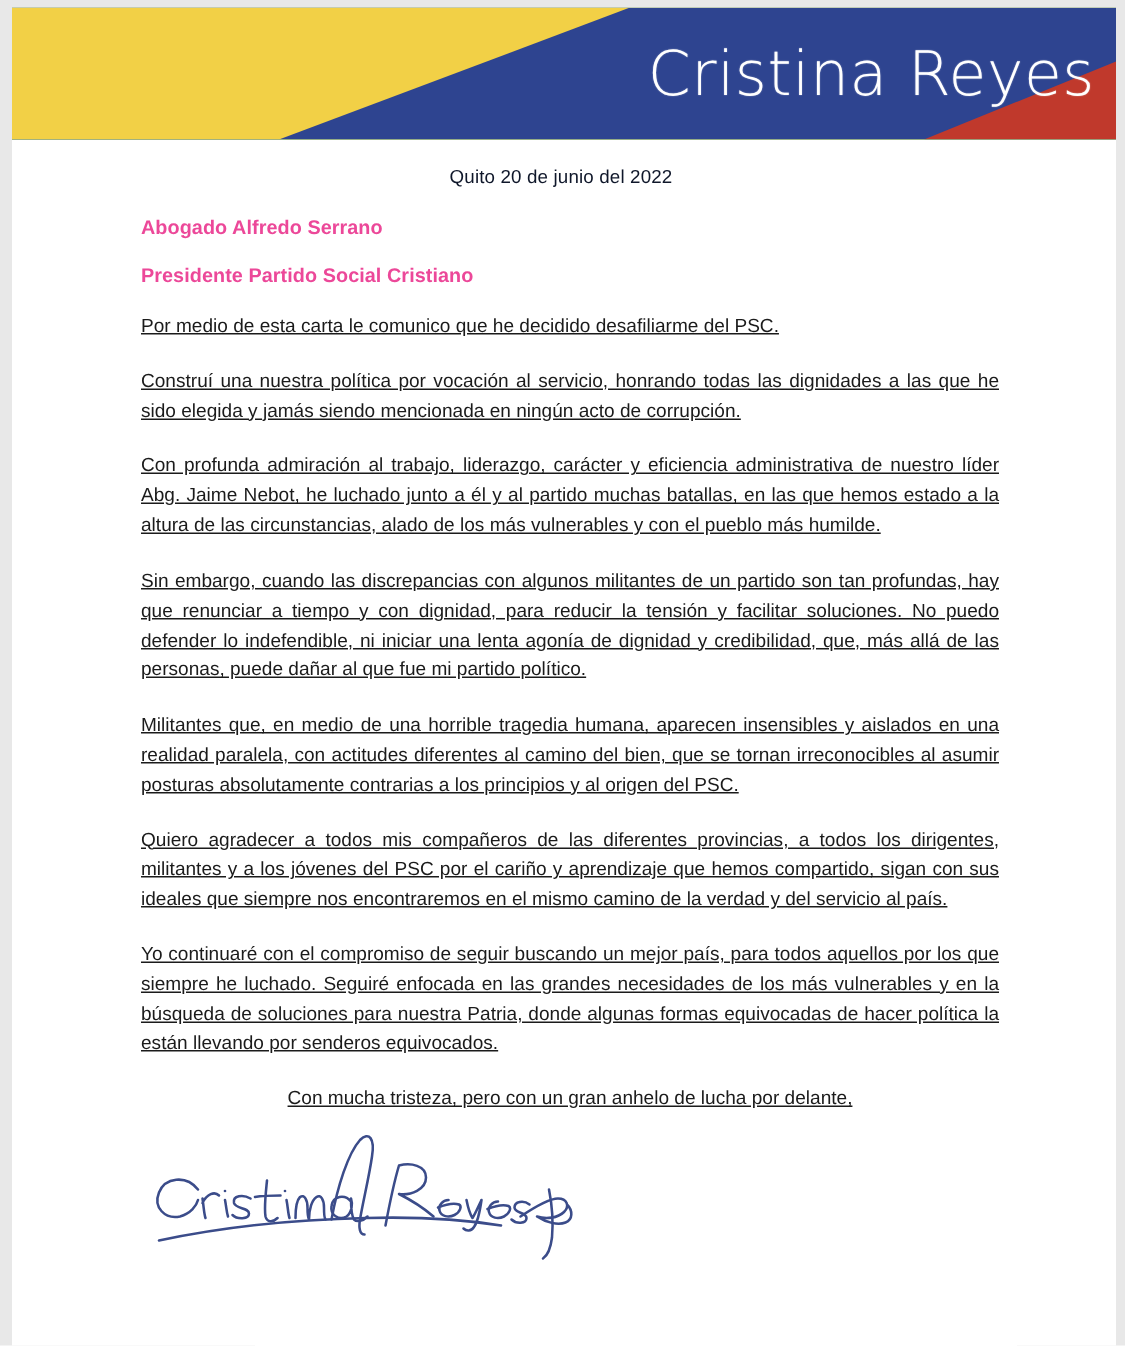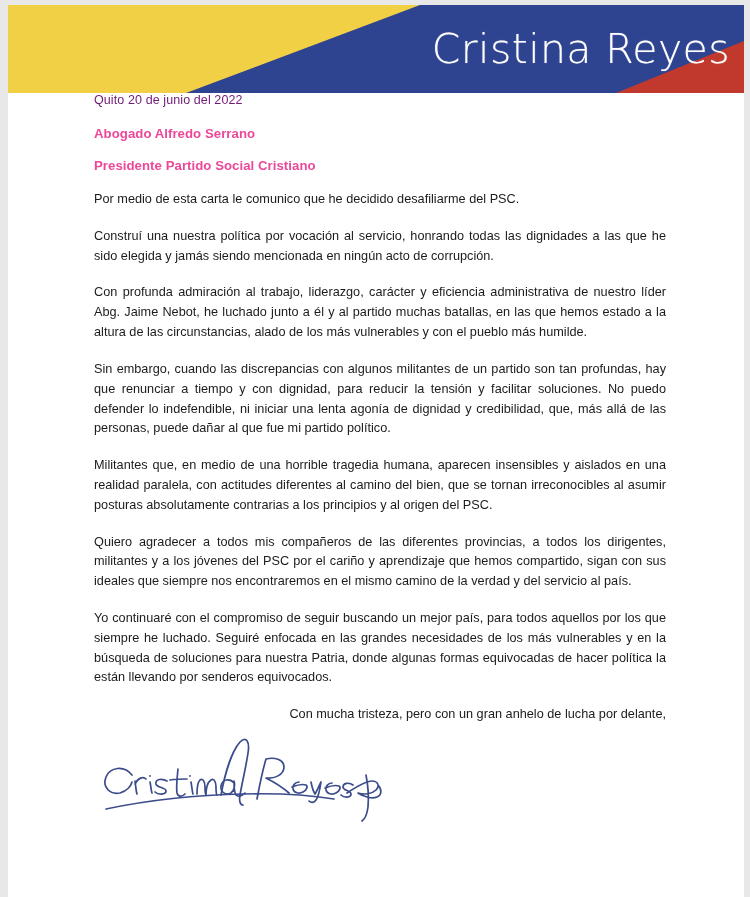--- a/index.html
+++ b/index.html
@@ -60,24 +60,25 @@
     text-shadow: 0 0 1px rgba(255,255,255,0.55);
   }
 
   
   .letter {
     padding: 0 78px 0 86px;
     color: #1b1b1b;
   }
 
   .date-line {
-    text-align: left;
+    margin-top: 18px;
+    text-align: center;
     padding-right: 12px;
     font-size: 12.5px;
-    color: #701a75;
+    color: #0f172a;
     letter-spacing: 0.1px;
   }
 
   .recipient {
     margin-top: 19px;
   }
   .recipient-line {
     font-size: 13.2px;
     font-weight: bold;
     color: #ec4899;
@@ -91,23 +92,24 @@
     margin-bottom: 18px;
   }
 
   .para {
     font-size: 12.7px;
     line-height: 1.56;
     text-align: justify;
     color: #1b1b1b;
     margin: 0 0 17px 0;
     letter-spacing: 0.01px;
+    text-decoration: underline;
   }
   .para.closing {
-    text-align: right;
+    text-align: center;
     margin-bottom: 0;
   }
 
   
   .signature-block {
     margin-top: 12px;
     padding-left: 6px;
     height: 98px;
     position: relative;
   }

